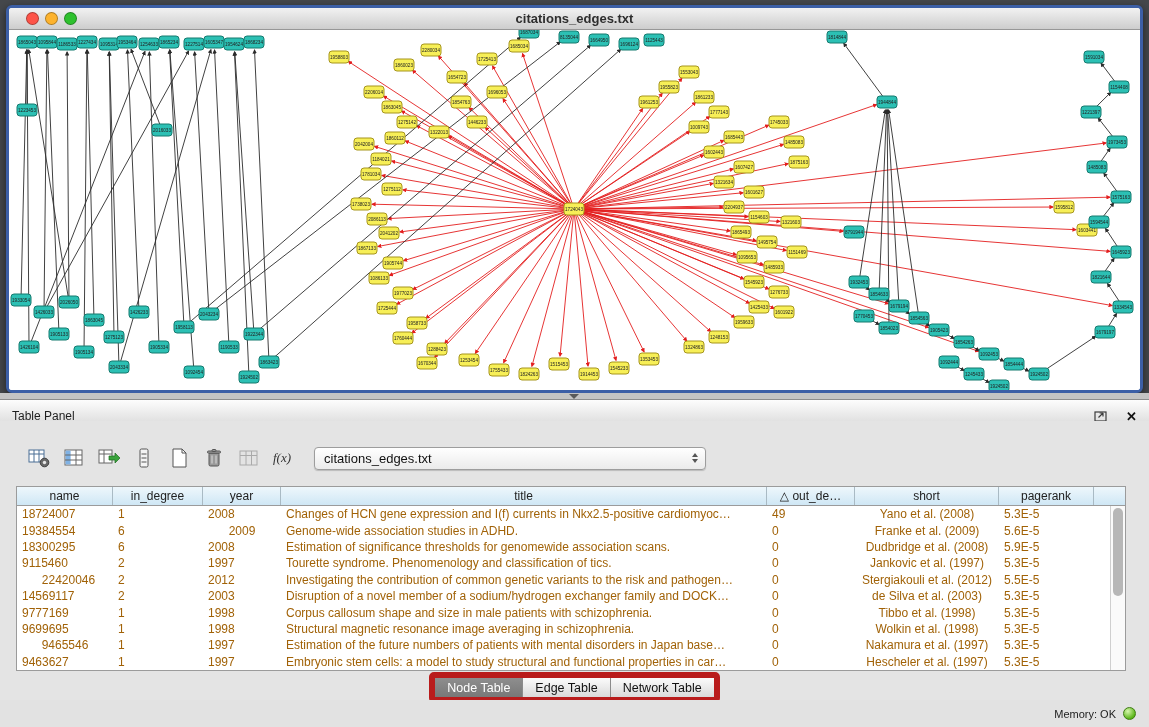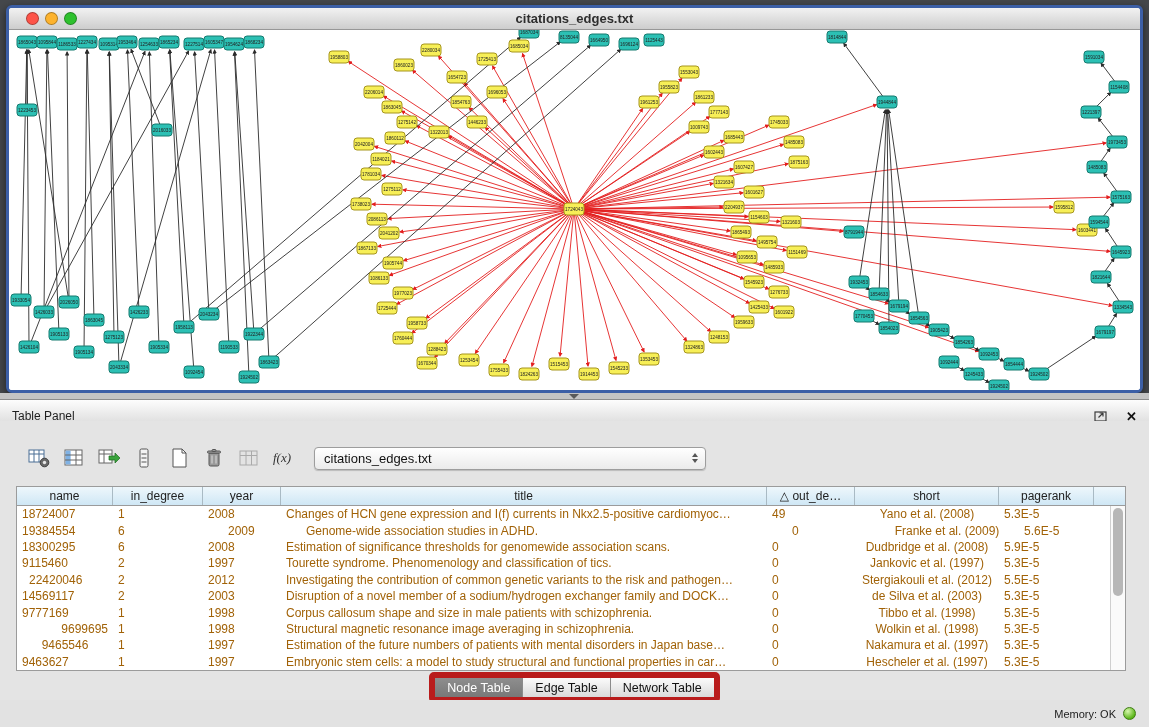--- a/index.html
+++ b/index.html
@@ -885,21 +885,21 @@
           <div class="td" style="width: 90px; text-align: left;">1</div>
           <div class="td" style="width: 78px; text-align: left;">2008</div>
           <div class="td" style="width: 486px; text-align: left;">Changes of HCN gene expression and I(f) currents in Nkx2.5-positive cardiomyoc…</div>
           <div class="td" style="width: 88px; text-align: left;">49</div>
           <div class="td" style="width: 144px; text-align: center;">Yano et al. (2008)</div>
           <div class="td" style="width: 95px; text-align: left;">5.3E-5</div>
         </div>
         <div class="tr">
           <div class="td" style="width: 96px; text-align: left;">19384554</div>
           <div class="td" style="width: 90px; text-align: left;">6</div>
-          <div class="td" style="width: 78px; text-align: left; margin-left: 20px;">2009</div>
+          <div class="td" style="width: 78px; text-align: center;">2009</div>
           <div class="td" style="width: 486px; text-align: left;">Genome-wide association studies in ADHD.</div>
           <div class="td" style="width: 88px; text-align: left;">0</div>
           <div class="td" style="width: 144px; text-align: center;">Franke et al. (2009)</div>
           <div class="td" style="width: 95px; text-align: left;">5.6E-5</div>
         </div>
         <div class="tr">
           <div class="td" style="width: 96px; text-align: left;">18300295</div>
           <div class="td" style="width: 90px; text-align: left;">6</div>
           <div class="td" style="width: 78px; text-align: left;">2008</div>
           <div class="td" style="width: 486px; text-align: left;">Estimation of significance thresholds for genomewide association scans.</div>
@@ -910,21 +910,21 @@
         <div class="tr">
           <div class="td" style="width: 96px; text-align: left;">9115460</div>
           <div class="td" style="width: 90px; text-align: left;">2</div>
           <div class="td" style="width: 78px; text-align: left;">1997</div>
           <div class="td" style="width: 486px; text-align: left;">Tourette syndrome. Phenomenology and classification of tics.</div>
           <div class="td" style="width: 88px; text-align: left;">0</div>
           <div class="td" style="width: 144px; text-align: center;">Jankovic et al. (1997)</div>
           <div class="td" style="width: 95px; text-align: left;">5.3E-5</div>
         </div>
         <div class="tr">
-          <div class="td" style="width: 96px; text-align: left; padding-left: 12px;">22420046</div>
+          <div class="td" style="width: 96px; text-align: center; padding-left: 12px;">22420046</div>
           <div class="td" style="width: 90px; text-align: left;">2</div>
           <div class="td" style="width: 78px; text-align: left;">2012</div>
           <div class="td" style="width: 486px; text-align: left;">Investigating the contribution of common genetic variants to the risk and pathogen…</div>
           <div class="td" style="width: 88px; text-align: left;">0</div>
           <div class="td" style="width: 144px; text-align: center;">Stergiakouli et al. (2012)</div>
           <div class="td" style="width: 95px; text-align: left;">5.5E-5</div>
         </div>
         <div class="tr">
           <div class="td" style="width: 96px; text-align: left;">14569117</div>
           <div class="td" style="width: 90px; text-align: left;">2</div>
@@ -937,21 +937,21 @@
         <div class="tr">
           <div class="td" style="width: 96px; text-align: left;">9777169</div>
           <div class="td" style="width: 90px; text-align: left;">1</div>
           <div class="td" style="width: 78px; text-align: left;">1998</div>
           <div class="td" style="width: 486px; text-align: left;">Corpus callosum shape and size in male patients with schizophrenia.</div>
           <div class="td" style="width: 88px; text-align: left;">0</div>
           <div class="td" style="width: 144px; text-align: center;">Tibbo et al. (1998)</div>
           <div class="td" style="width: 95px; text-align: left;">5.3E-5</div>
         </div>
         <div class="tr">
-          <div class="td" style="width: 96px; text-align: right;">9699695</div>
+          <div class="td" style="width: 96px; text-align: left;">9699695</div>
           <div class="td" style="width: 90px; text-align: left;">1</div>
           <div class="td" style="width: 78px; text-align: left;">1998</div>
           <div class="td" style="width: 486px; text-align: left;">Structural magnetic resonance image averaging in schizophrenia.</div>
           <div class="td" style="width: 88px; text-align: left;">0</div>
           <div class="td" style="width: 144px; text-align: center;">Wolkin et al. (1998)</div>
           <div class="td" style="width: 95px; text-align: left;">5.3E-5</div>
         </div>
         <div class="tr">
           <div class="td" style="width: 96px; text-align: center;">9465546</div>
           <div class="td" style="width: 90px; text-align: left;">1</div>

